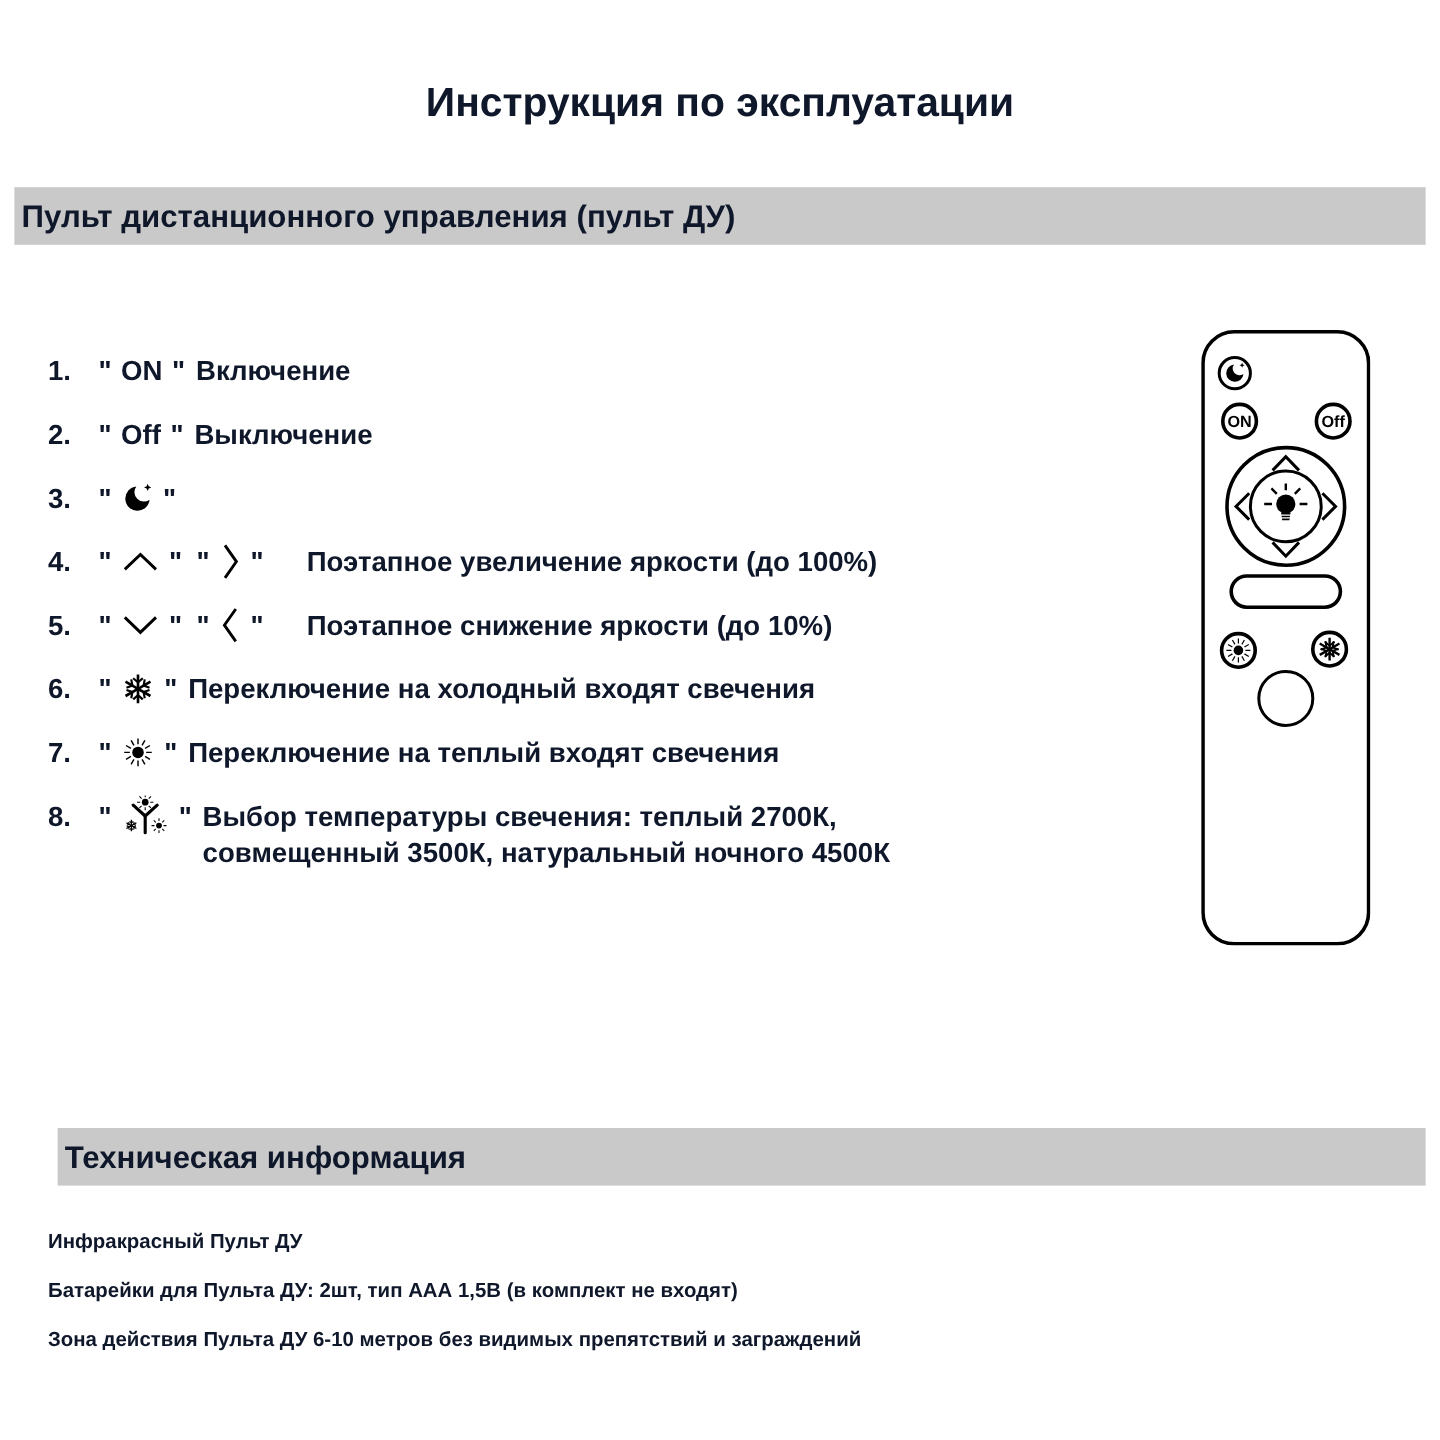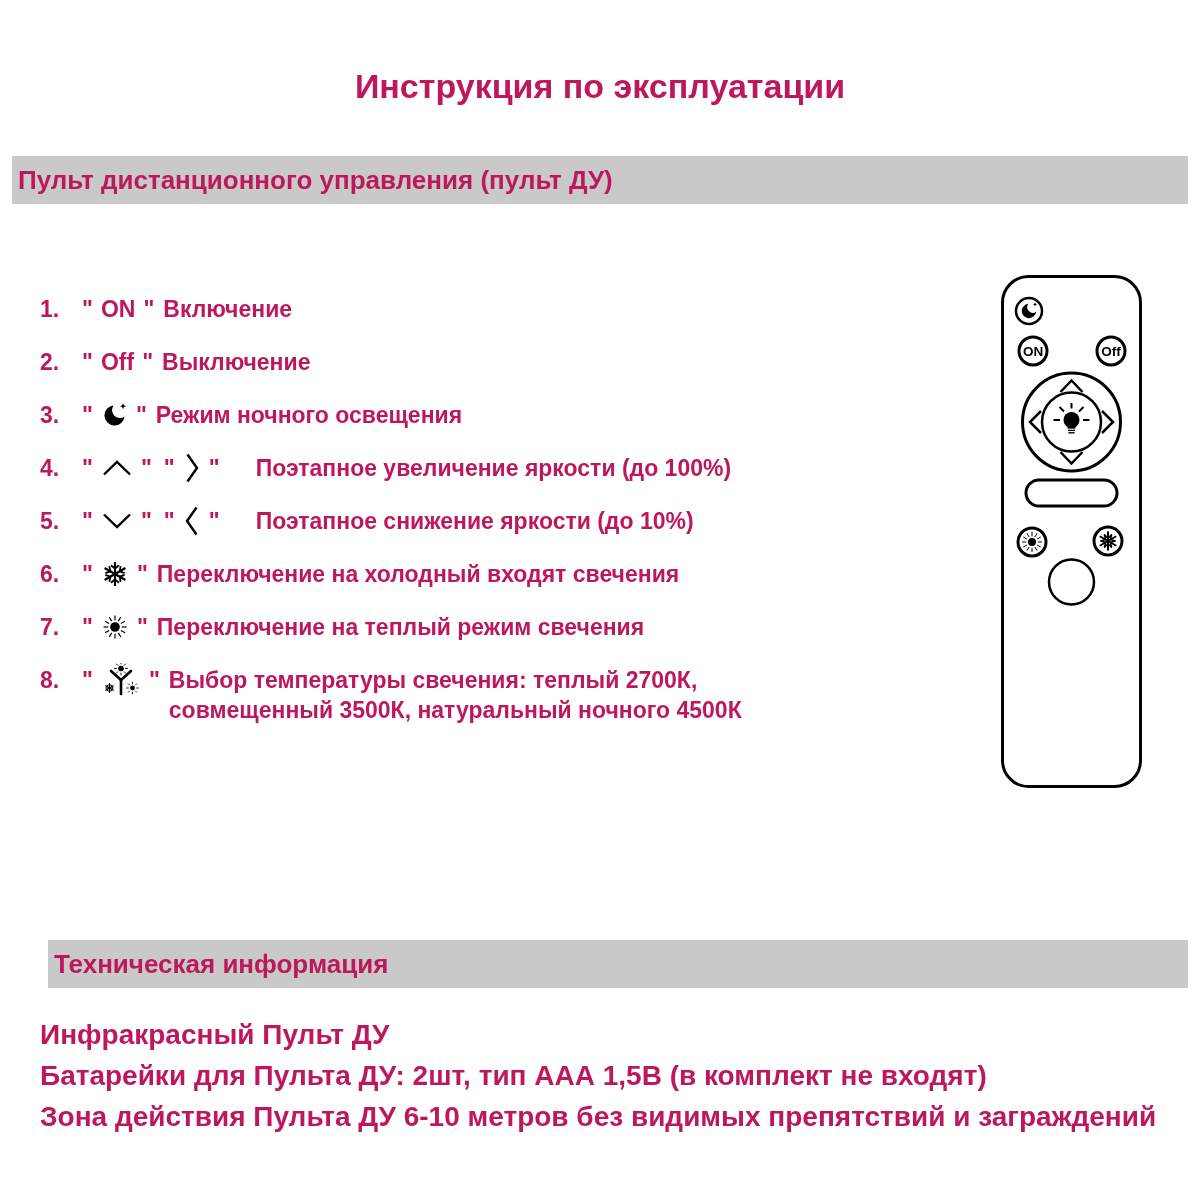--- a/index.html
+++ b/index.html
@@ -1,33 +1,33 @@
 <!DOCTYPE html>
 <html><head>
 <meta charset="utf-8">
 <style>
   html,body{margin:0;padding:0;background:#fff;}
   .page{position:relative;width:1200px;height:1200px;background:#fff;overflow:hidden;
-        font-family:"Liberation Sans",sans-serif;color:#be185d;font-weight:bold;}
+        font-family:"Liberation Sans",sans-serif;color:#0f172a;font-weight:bold;}
   .page-title{position:absolute;top:66px;left:0;width:1200px;text-align:center;
               font-size:34px;line-height:40px;font-weight:bold;}
   .banner{position:absolute;left:12px;right:12px;height:48px;background:#c9c9c9;
           font-size:26px;line-height:48px;padding-left:6px;box-sizing:border-box;}
   .banner.b1{top:156px;}
   .banner.b2{top:940px;margin-left:36px;}
   .list{position:absolute;top:294px;left:40px;width:930px;font-size:23px;}
   .item{display:flex;align-items:flex-start;margin-bottom:23px;min-height:30px;}
   .item .num{flex:0 0 36px;width:36px;line-height:30px;}
   .q{line-height:30px;margin:0 6px;}
   .lbl{line-height:30px;margin:0 2px;}
   .icw{height:30px;display:flex;align-items:center;margin:0 2px;}
   .icw svg{display:block;}
   .desc{margin-left:3px;line-height:30px;}
   .item:nth-child(4) .desc,.item:nth-child(5) .desc{margin-left:30px;}
-  .tech{position:absolute;top:1020px;left:40px;width:1120px;font-size:28px;}
+  .tech{position:absolute;top:1020px;left:40px;width:1120px;font-size:17px;}
   .tech .tline{line-height:29px;margin-bottom:12px;white-space:nowrap;}
   .remote{position:absolute;left:1001px;top:275px;}
 </style>
 </head>
 <body>
 
 <div class="page">
 
   <div class="page-title">Инструкция по эксплуатации</div>
 
@@ -55,23 +55,20 @@
       <div class="item">
         <span class="num">3.</span>
         <span class="q">"</span>
         <span class="icw">
           <svg width="27" height="27" viewBox="0 0 24 24" fill="#000">
             <path d="M21 12.8A9 9 0 1 1 11.2 3a7 7 0 0 0 9.8 9.8Z"></path>
             <path d="M19.6 1l.8 1.9 1.9.8-1.9.8-.8 1.9-.8-1.9-1.9-.8 1.9-.8z"></path>
           </svg>
         </span>
         <span class="q">"</span>
-        <span class="desc">
-          <div>Режим ночного освещения</div>
-        </span>
       </div>
       <div class="item">
         <span class="num">4.</span>
         <span class="q">"</span>
         <span class="icw">
           <svg width="32" height="18" viewBox="0 0 32 18">
             <path d="M3 15.5 L16 3 L29 15.5" fill="none" stroke="#000" stroke-width="2.4"></path>
           </svg>
         </span>
         <span class="q">"</span>
@@ -157,21 +154,21 @@
             <line x1="14.00" y1="20.80" x2="14.00" y2="25.50" stroke="#000" stroke-width="1.2"></line>
             <line x1="10.60" y1="19.89" x2="8.25" y2="23.96" stroke="#000" stroke-width="1.2"></line>
             <line x1="8.11" y1="17.40" x2="4.04" y2="19.75" stroke="#000" stroke-width="1.2"></line>
             <line x1="7.20" y1="14.00" x2="2.50" y2="14.00" stroke="#000" stroke-width="1.2"></line>
             <line x1="8.11" y1="10.60" x2="4.04" y2="8.25" stroke="#000" stroke-width="1.2"></line>
             <line x1="10.60" y1="8.11" x2="8.25" y2="4.04" stroke="#000" stroke-width="1.2"></line>
           </svg>
         </span>
         <span class="q">"</span>
         <span class="desc">
-          <div>Переключение на теплый режим свечения</div>
+          <div>Переключение на теплый входят свечения</div>
         </span>
       </div>
       <div class="item">
         <span class="num">8.</span>
         <span class="q">"</span>
         <span class="icw">
           <svg width="40" height="34" viewBox="0 0 40 34">
             <g stroke="#000" stroke-width="2.6" stroke-linecap="round">
               <line x1="20" y1="17" x2="10" y2="8"></line>
               <line x1="20" y1="17" x2="30" y2="8"></line>

